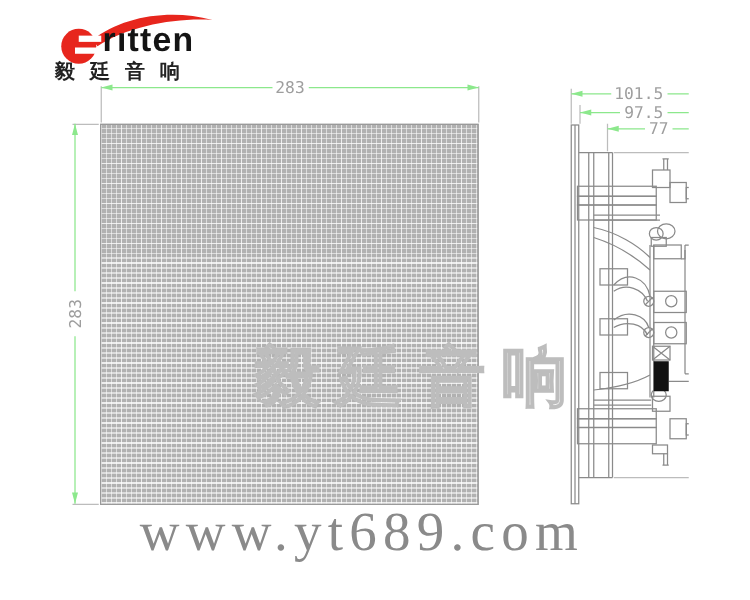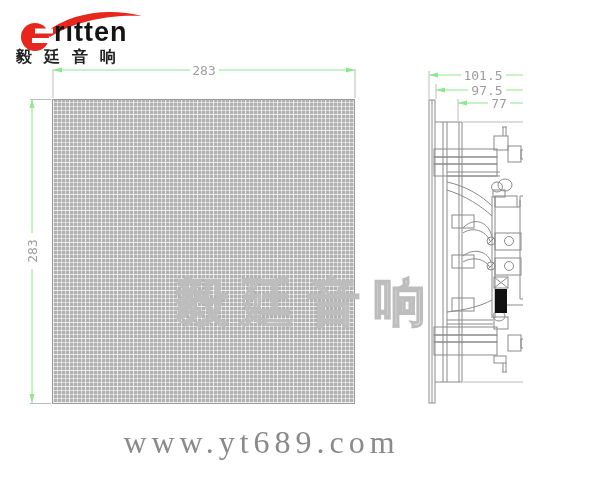--- a/index.html
+++ b/index.html
@@ -1,17 +1,17 @@
 <!DOCTYPE html>
 <html><head>
 <meta charset="utf-8">
 <style>
   html,body{margin:0;padding:0;background:#fff;}
   .page{position:relative;width:523px;height:480px;background:#ffffff;overflow:hidden;
-        font-family:"Liberation Sans",sans-serif;}
+        font-family:"Liberation Sans",sans-serif;margin-left:28px;}
 
   
   .logo{position:absolute;left:10px;top:6px;width:150px;height:60px;}
   .logo-mark{position:absolute;left:0;top:0;}
   .brand-name{position:absolute;left:44px;top:13px;font-family:"Liberation Sans",sans-serif;
               font-weight:800;font-size:27px;line-height:1;color:#141414;letter-spacing:1px;}
   .i-dot{position:absolute;left:57px;top:14px;width:6px;height:6px;border-radius:50%;background:#e7261d;}
   .brand-cn{position:absolute;left:6px;top:41px;font-size:16px;font-weight:bold;color:#222;
             letter-spacing:12px;font-family:"DejaVu Sans",sans-serif;white-space:nowrap;}
 
@@ -31,22 +31,22 @@
   .ext-line{stroke:#bcbcbc;stroke-width:1;fill:none;}
   .cad{stroke:#8a8a8a;stroke-width:1;fill:none;}
   .dim-text{font-family:"DejaVu Sans Mono",monospace;font-size:13px;fill:#9e9e9e;}
 
   
   .watermark{position:absolute;left:176px;top:272px;font-family:"DejaVu Serif",serif;
     font-weight:bold;font-size:52px;line-height:1.15;letter-spacing:14px;white-space:nowrap;
     color:rgba(200,200,200,0.18);-webkit-text-stroke:1.5px #bdbdbd;pointer-events:none;}
 
   
-  .website{position:absolute;left:50%;top:424px;transform:translateX(-50%);
-    font-family:"Liberation Serif",serif;font-size:32px;color:#8a8a8a;letter-spacing:5px;white-space:nowrap;text-align:right;}
+  .website{position:absolute;left:50%;top:400px;transform:translateX(-50%);
+    font-family:"Liberation Serif",serif;font-size:44px;color:#8a8a8a;letter-spacing:5px;white-space:nowrap;text-align:right;}
 </style>
 </head>
 <body>
 
 <div class="page">
 
   <div class="logo">
     <svg class="logo-mark" width="150" height="60" viewBox="0 0 150 60">
       <path d="M36,26 C60,7 98,1 132,10 C103,8 64,15 40,31 Z" fill="#e7261d"></path>
       <g>

